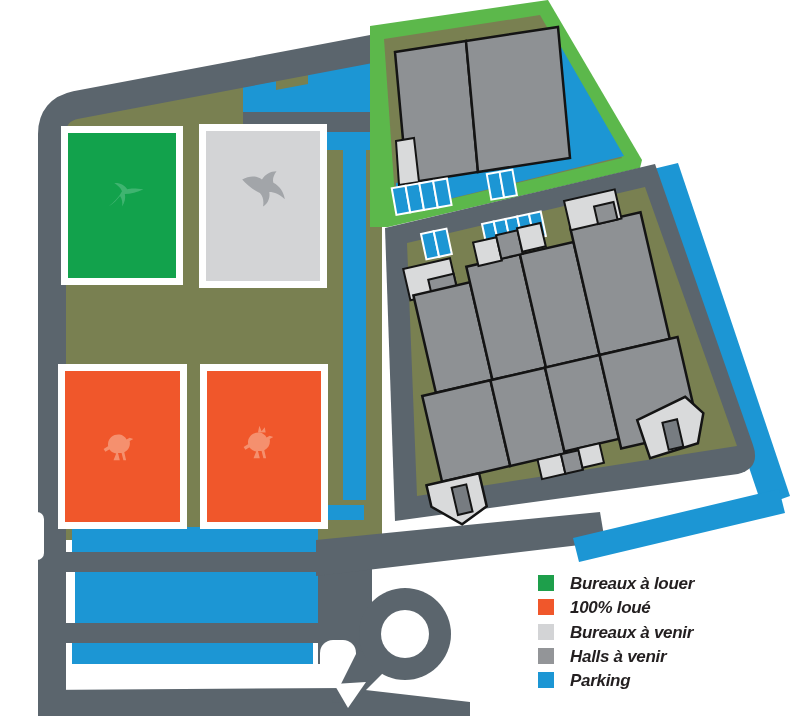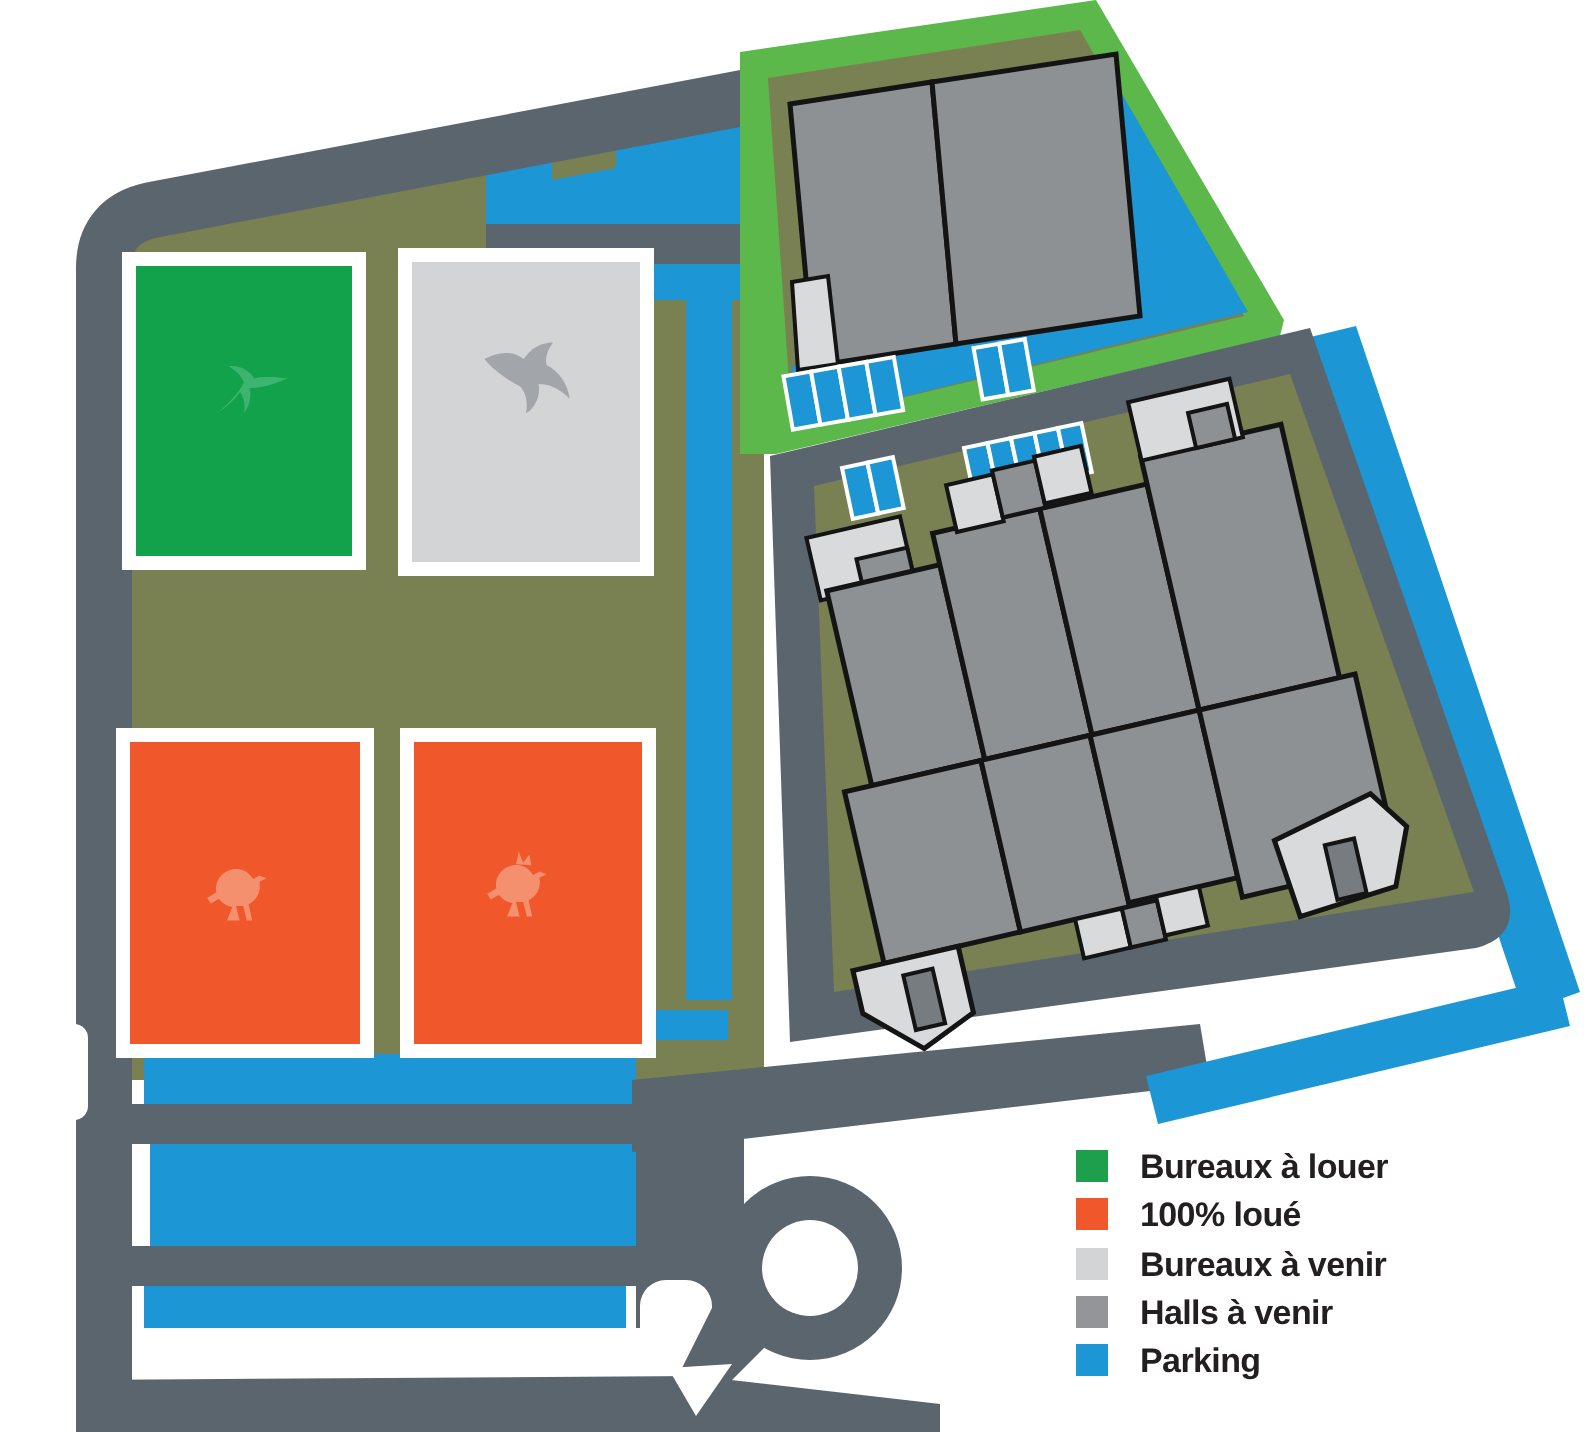--- a/index.html
+++ b/index.html
@@ -1,17 +1,17 @@
 <!DOCTYPE html>
 <html style="--bg: #FFFFFF; --road: #5B656D; --land: #798051; --parking: #1C96D4; --green-border: #5CB84B; --office-green: #12A24C; --office-gray: #D3D4D6; --orange: #F0572B; --hall-gray: #8E9194; --hall-light: #D9DADB; --hall-door: #777C81; --outline: #141414;"><head>
 <meta charset="utf-8">
 <style>
   html,body{margin:0;padding:0;background:#fff;}
   .stage{position:relative;width:796px;height:716px;background:var(--bg,#fff);overflow:hidden;
-         font-family:"Liberation Sans", sans-serif;}
+         font-family:"Liberation Sans", sans-serif;font-style:italic;}
   svg{display:block}
   .c-road{fill:var(--road)}
   .c-land{fill:var(--land)}
   .c-park{fill:var(--parking)}
   .c-greenb{fill:var(--green-border)}
   .c-hall{fill:var(--hall-gray)}
   .c-hall-l{fill:var(--hall-light)}
   .c-hall-d{fill:var(--hall-door)}
   .c-white{fill:#ffffff}
   .ol{stroke:var(--outline);stroke-width:2.5;stroke-linejoin:miter}

